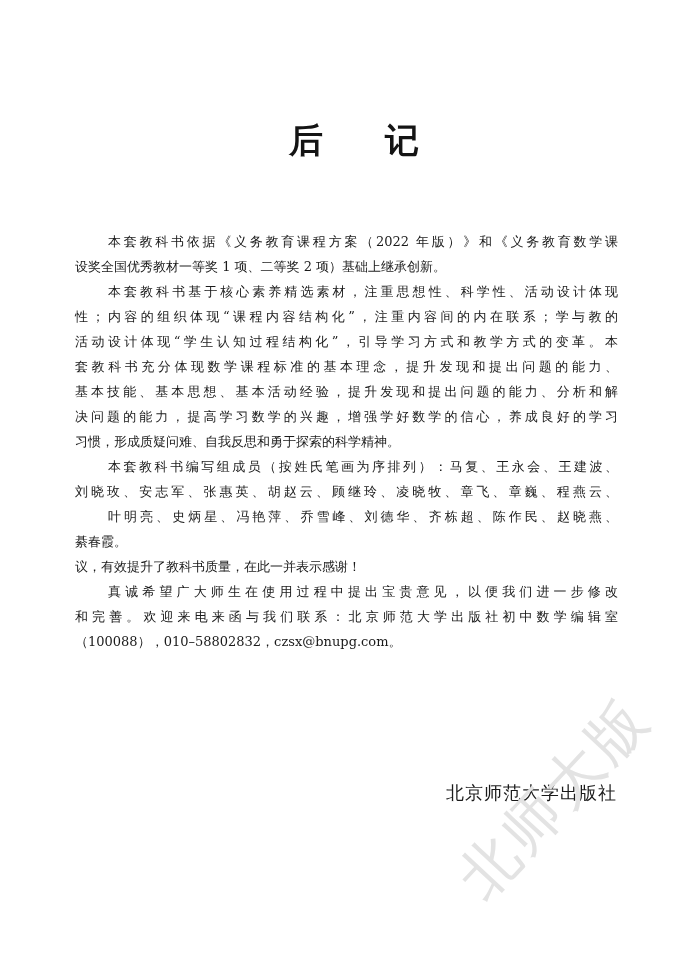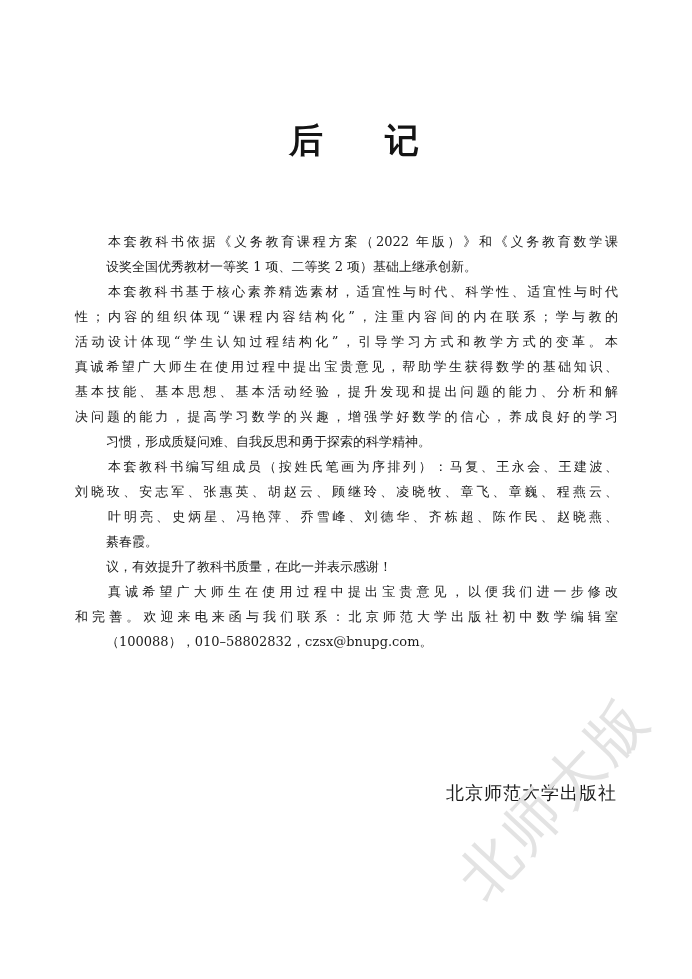--- a/index.html
+++ b/index.html
@@ -6,45 +6,45 @@
     body { width: 692px; height: 979px; position: relative; overflow: hidden;
       font-family: "DejaVu Serif", "Liberation Serif", serif; color: #1a1a1a; }
     .title { position: absolute; left: 8px; top: 118px; width: 692px; text-align: center;
       font-family: "DejaVu Sans", "Liberation Sans", sans-serif; font-weight: bold;
       font-size: 34px; letter-spacing: 0; color: #141414; }
     .title span { display: inline-block; }
     .title .gap { width: 62px; }
     .body { position: absolute; left: 75px; top: 229px; width: 543px; }
     .line { height: 25px; line-height: 25px; font-size: 13px; white-space: nowrap;
       text-align: justify; text-align-last: justify; }
-    .line.last { text-align-last: left; margin-left: 31px; }
+    .line.last { text-align-last: left; }
     .line.indent { padding-left: 33px; }
     .publisher { position: absolute; right: 75px; top: 780px; font-size: 18px;
       line-height: 25px; letter-spacing: 1px; color: #1a1a1a; }
     .watermark { position: absolute; left: 470px; top: 850px; font-size: 58px;
       color: #e3e3e3; font-family: "DejaVu Sans", "Liberation Sans", sans-serif;
       transform: rotate(-47deg); transform-origin: left center; white-space: nowrap;
       letter-spacing: 4px; pointer-events: none; }
   </style>
 </head>
 <body>
 
 <div class="title">
   <span>后</span><span class="gap"></span><span>记</span>
 </div>
 
 <div class="body">
 
   <div class="line indent">本套教科书依据《义务教育课程方案（2022 年版）》和《义务教育数学课</div>
   <div class="line last">设奖全国优秀教材一等奖 1 项、二等奖 2 项）基础上继承创新。</div>
 
-  <div class="line indent">本套教科书基于核心素养精选素材，适宜性与时代、科学性、适宜性与时代</div>
+  <div class="line indent">本套教科书基于核心素养精选素材，注重思想性、科学性、活动设计体现</div>
   <div class="line">性；内容的组织体现“课程内容结构化”，注重内容间的内在联系；学与教的</div>
   <div class="line">活动设计体现“学生认知过程结构化”，引导学习方式和教学方式的变革。本</div>
-  <div class="line">真诚希望广大师生在使用过程中提出宝贵意见，帮助学生获得数学的基础知识、</div>
+  <div class="line">套教科书充分体现数学课程标准的基本理念，提升发现和提出问题的能力、</div>
   <div class="line">基本技能、基本思想、基本活动经验，提升发现和提出问题的能力、分析和解</div>
   <div class="line">决问题的能力，提高学习数学的兴趣，增强学好数学的信心，养成良好的学习</div>
   <div class="line last">习惯，形成质疑问难、自我反思和勇于探索的科学精神。</div>
 
   <div class="line indent">本套教科书编写组成员（按姓氏笔画为序排列）：马复、王永会、王建波、</div>
   <div class="line">刘晓玫、安志军、张惠英、胡赵云、顾继玲、凌晓牧、章飞、章巍、程燕云、</div>
   <div class="line indent">叶明亮、史炳星、冯艳萍、乔雪峰、刘德华、齐栋超、陈作民、赵晓燕、</div>
 
   <div class="line last">綦春霞。</div>
   <div class="line last">议，有效提升了教科书质量，在此一并表示感谢！</div>

